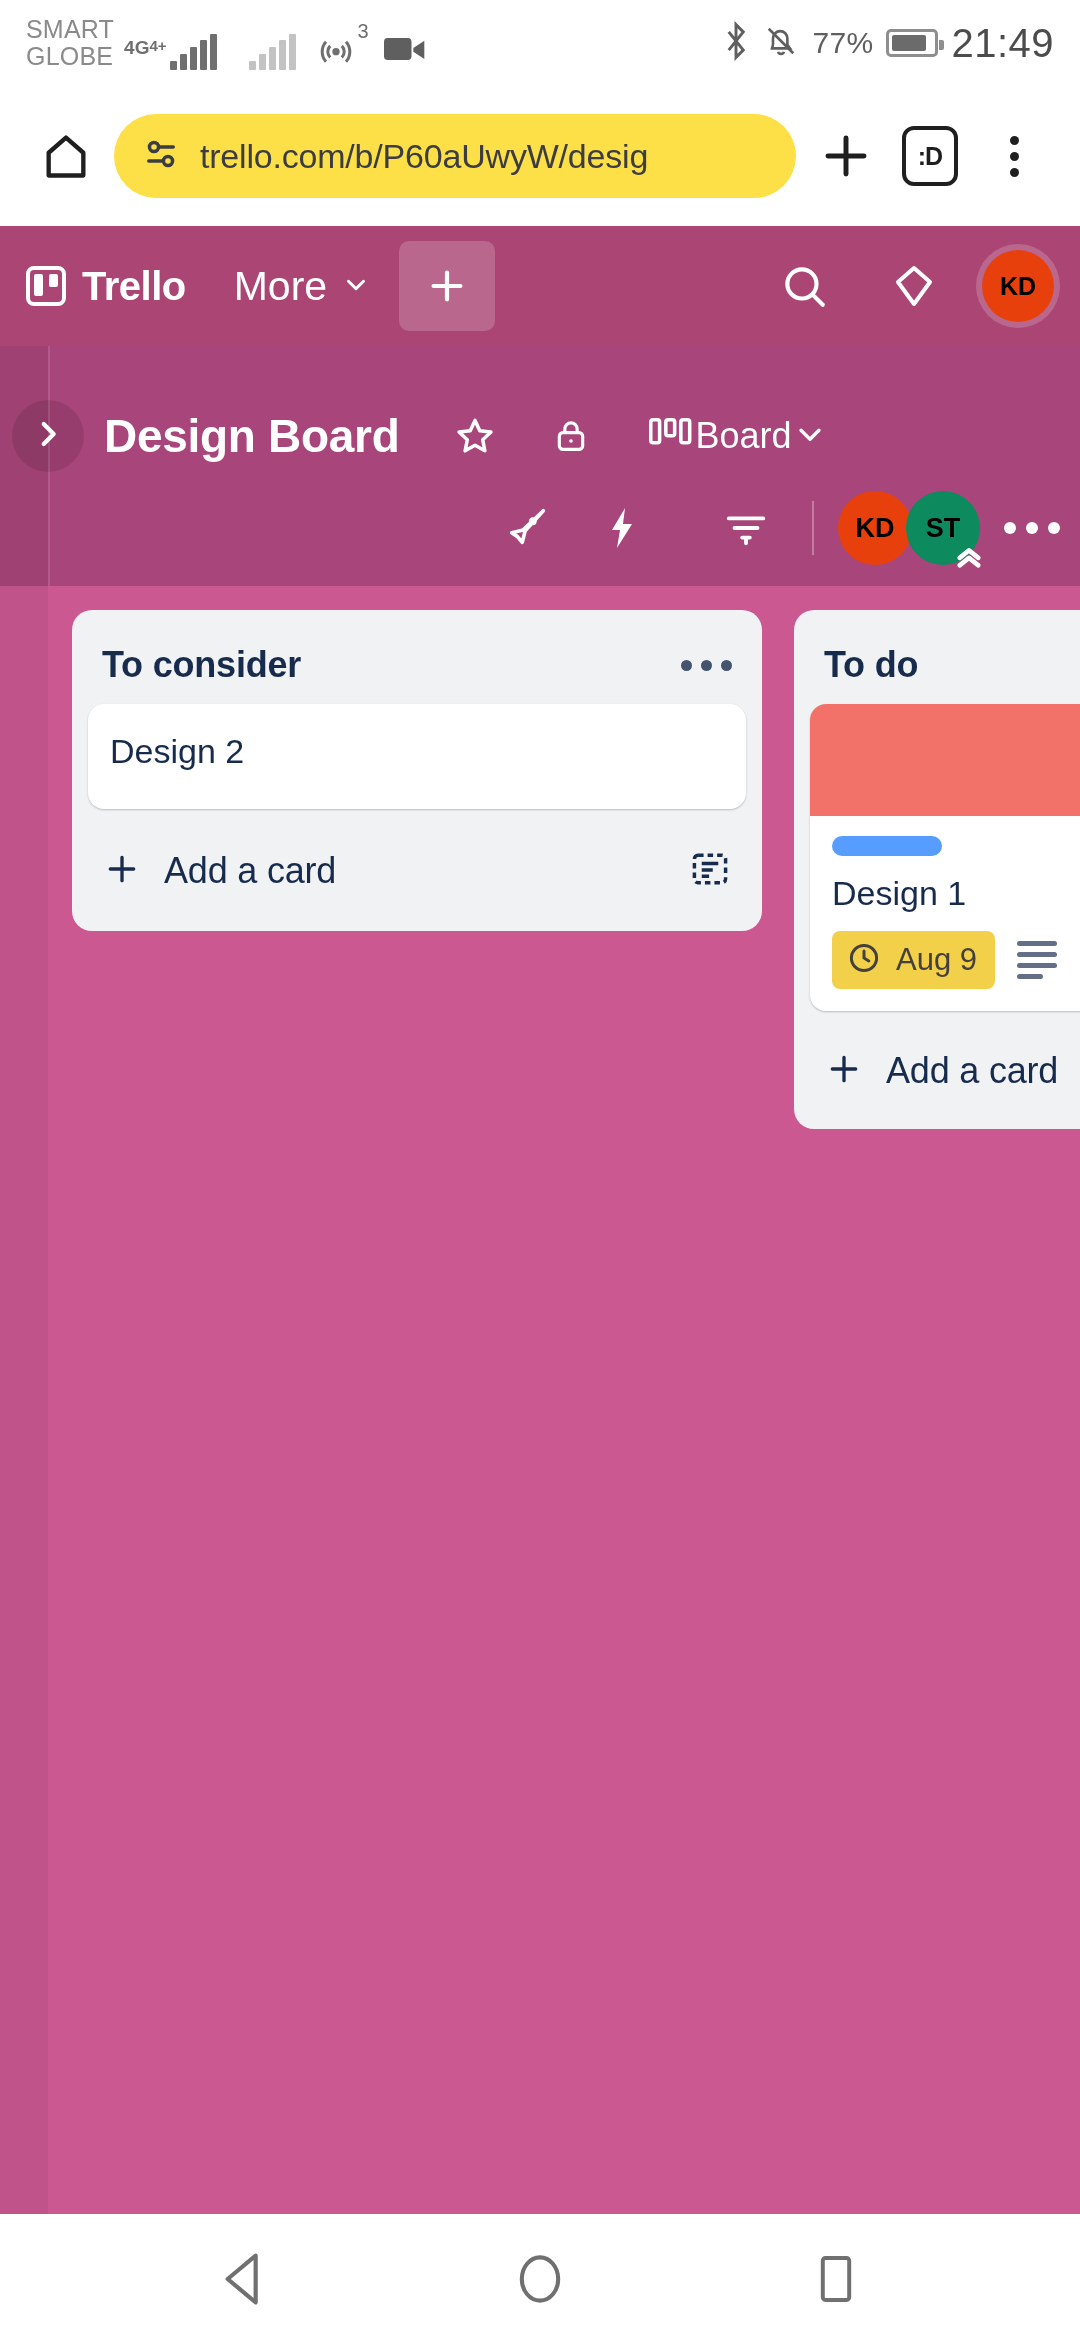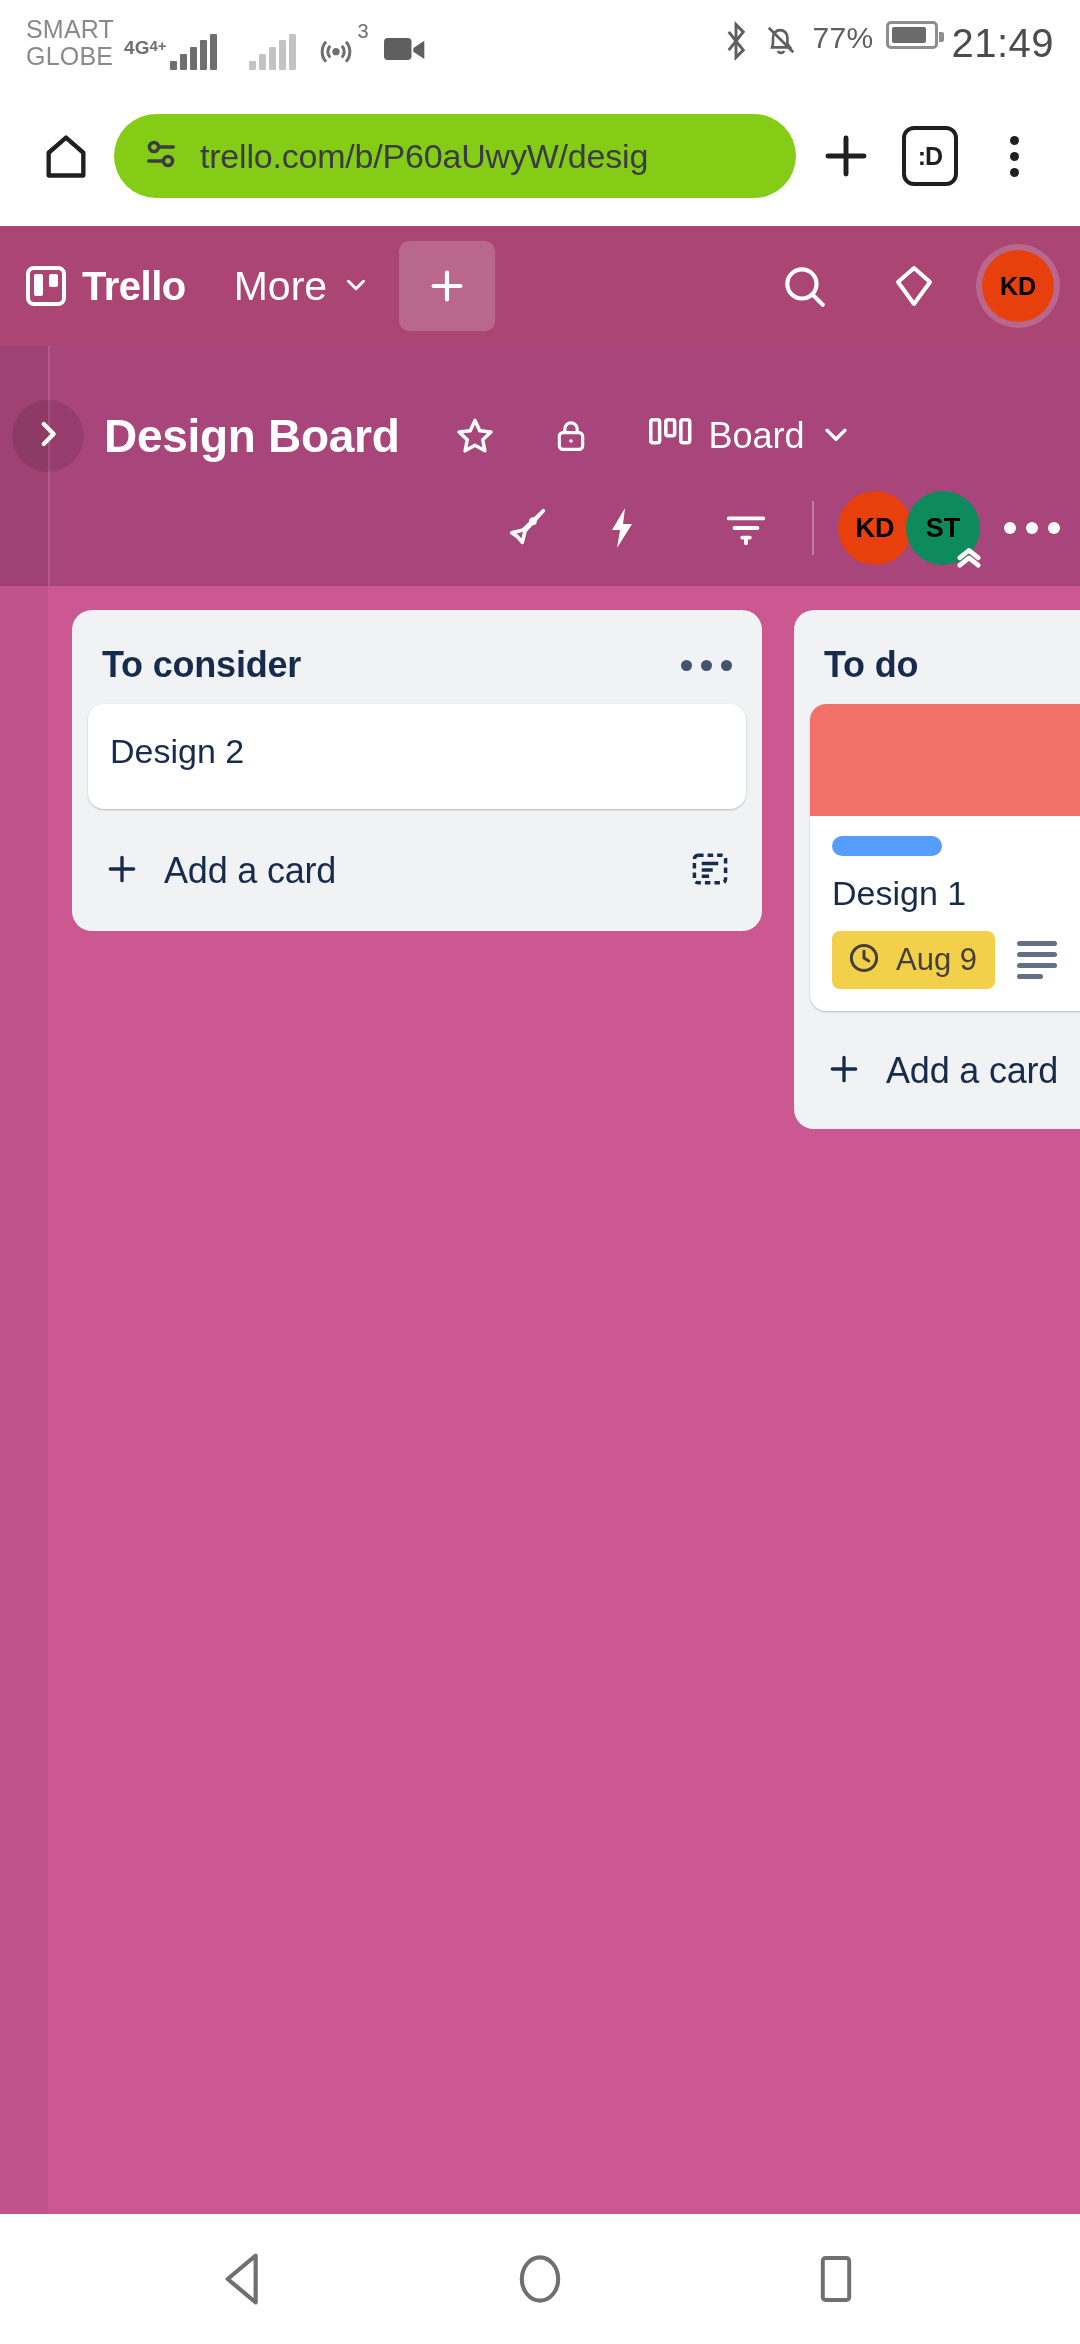--- a/index.html
+++ b/index.html
@@ -25,40 +25,40 @@
     line-height: 1; margin-bottom: 13px; }
   .sig-label.small { font-size: 15px; margin-bottom: 10px; }
   .bars { display: flex; align-items: flex-end; gap: 3px; height: 34px; }
   .bars i { display: block; width: 7px; background: #6f6f6f; border-radius: 1px; }
   .bars.dim i { background: #c3c3c3; }
   .b1 { height: 9px; } .b2 { height: 16px; } .b3 { height: 23px; }
   .b4 { height: 30px; } .b5 { height: 36px; }
   .hot { position: relative; margin-left: 10px; display:flex; align-items:flex-end; }
   .hot-sup { position: absolute; right: -13px; top: -10px; font-size: 20px; color: #6f6f6f; }
   .cam { margin-left: 18px; }
-  .sb-right { margin-left: auto; display: flex; gap: 13px; }
+  .sb-right { margin-left: auto; display: flex; align-items: center; gap: 13px; }
   .pct { font-size: 30px; color: #5f5f5f; letter-spacing: .3px; }
   .clock { font-size: 40px; color: #4c4c4c; letter-spacing: .5px; }
   .battery { position: relative; width: 52px; height: 28px; border: 3px solid #8e8e8e;
     border-radius: 5px; }
   .battery::after { content:""; position:absolute; right:-9px; top:8px; width:5px;
     height: 10px; background: #8e8e8e; border-radius: 0 2px 2px 0; }
   .battery i { position: absolute; left: 3px; top: 3px; bottom: 3px; width: 72%;
     background: #6b6b6b; border-radius: 2px; display:block; }
 
   
   .browserbar {
     position: absolute; left: 0; top: 86px; width: 1080px; height: 140px;
     background: #ffffff; display: flex; align-items: center; padding: 0 24px;
   }
   .icon-btn { display: flex; align-items: center; justify-content: center;
     width: 84px; height: 84px; }
   .omnibox {
     flex: 1; height: 84px; margin: 0 8px 0 6px;
-    background: #84cc16; border-radius: 42px;
+    background: #fde047; border-radius: 42px;
     display: flex; align-items: center; padding: 0 26px; gap: 18px;
     overflow: hidden;
   }
   .url { font-size: 34px; color: #3c3c43; white-space: nowrap; letter-spacing: -.2px; }
   .tabcount { width: 56px; height: 60px; border: 4px solid #1f1f1f; border-radius: 12px;
     display:flex; align-items:center; justify-content:center;
     font-size: 25px; font-weight: bold; color: #1f1f1f; letter-spacing: -1px; }
   .kebab { display:flex; flex-direction: column; gap: 7px; }
   .kebab i { width: 9px; height: 9px; border-radius: 50%; background: #1f1f1f; display:block; }
 
@@ -95,21 +95,21 @@
     background: rgba(255,255,255,.12); }
   .sidebar-strip { position:absolute; left:0; top:0; width:48px; bottom:0;
     background: rgba(0,0,0,.05); }
   .sidebar-toggle { position:absolute; left: 12px; top: 54px; width: 72px; height: 72px;
     border-radius: 50%; background: rgba(0,0,0,.10);
     display:flex; align-items:center; justify-content:center; }
   .bh-row1 { position:absolute; left: 104px; top: 48px; right: 26px; height: 84px;
     display:flex; align-items:center; gap: 0; }
   .board-title { color:#fff; font-size: 46px; font-weight: bold; letter-spacing: -.3px; }
   .bh-ico { width: 84px; height: 84px; display:flex; align-items:center; justify-content:center; }
-  .view-btn { display:flex; align-items:center; gap: 13px; margin-left: 10px; }
+  .view-btn { display:flex; align-items:center; gap: 0; margin-left: 10px; }
   .view-label { color:#fff; font-size: 36px; }
   .bh-row2 { position:absolute; right: 20px; top: 140px; height: 84px;
     display:flex; align-items:center; gap: 10px; }
   .vsep { width: 2px; height: 54px; background: rgba(255,255,255,.30); margin: 0 14px; }
   .avatar-kd { width: 74px; height: 74px; background:#e8400c; font-size: 27px; }
   .avatar-st { width: 74px; height: 74px; background:#0e8a5f; font-size: 27px;
     margin-left: -16px; position: relative; }
   .st-badge { position:absolute; right: -4px; bottom: -6px; width: 30px; height: 30px;
     display:flex; align-items:center; justify-content:center; }
   .dots3 { display:flex; gap: 10px; align-items:center; margin-left: 14px; }

